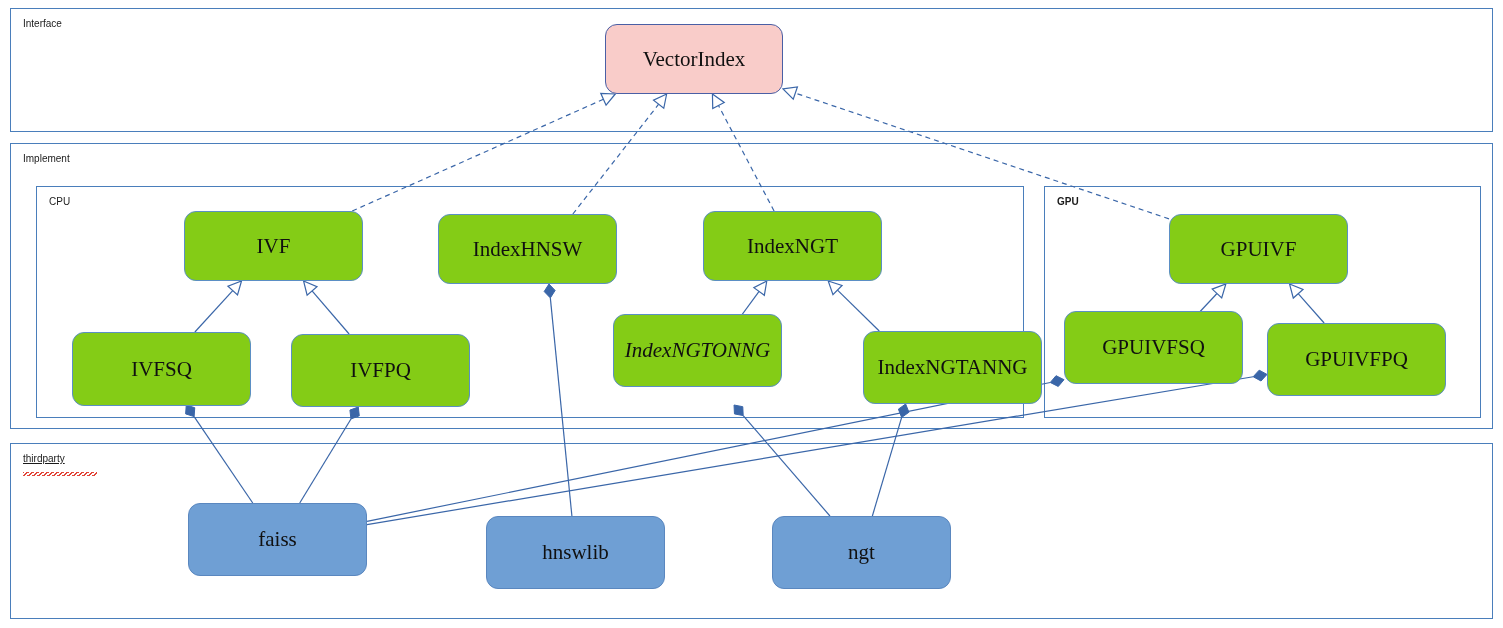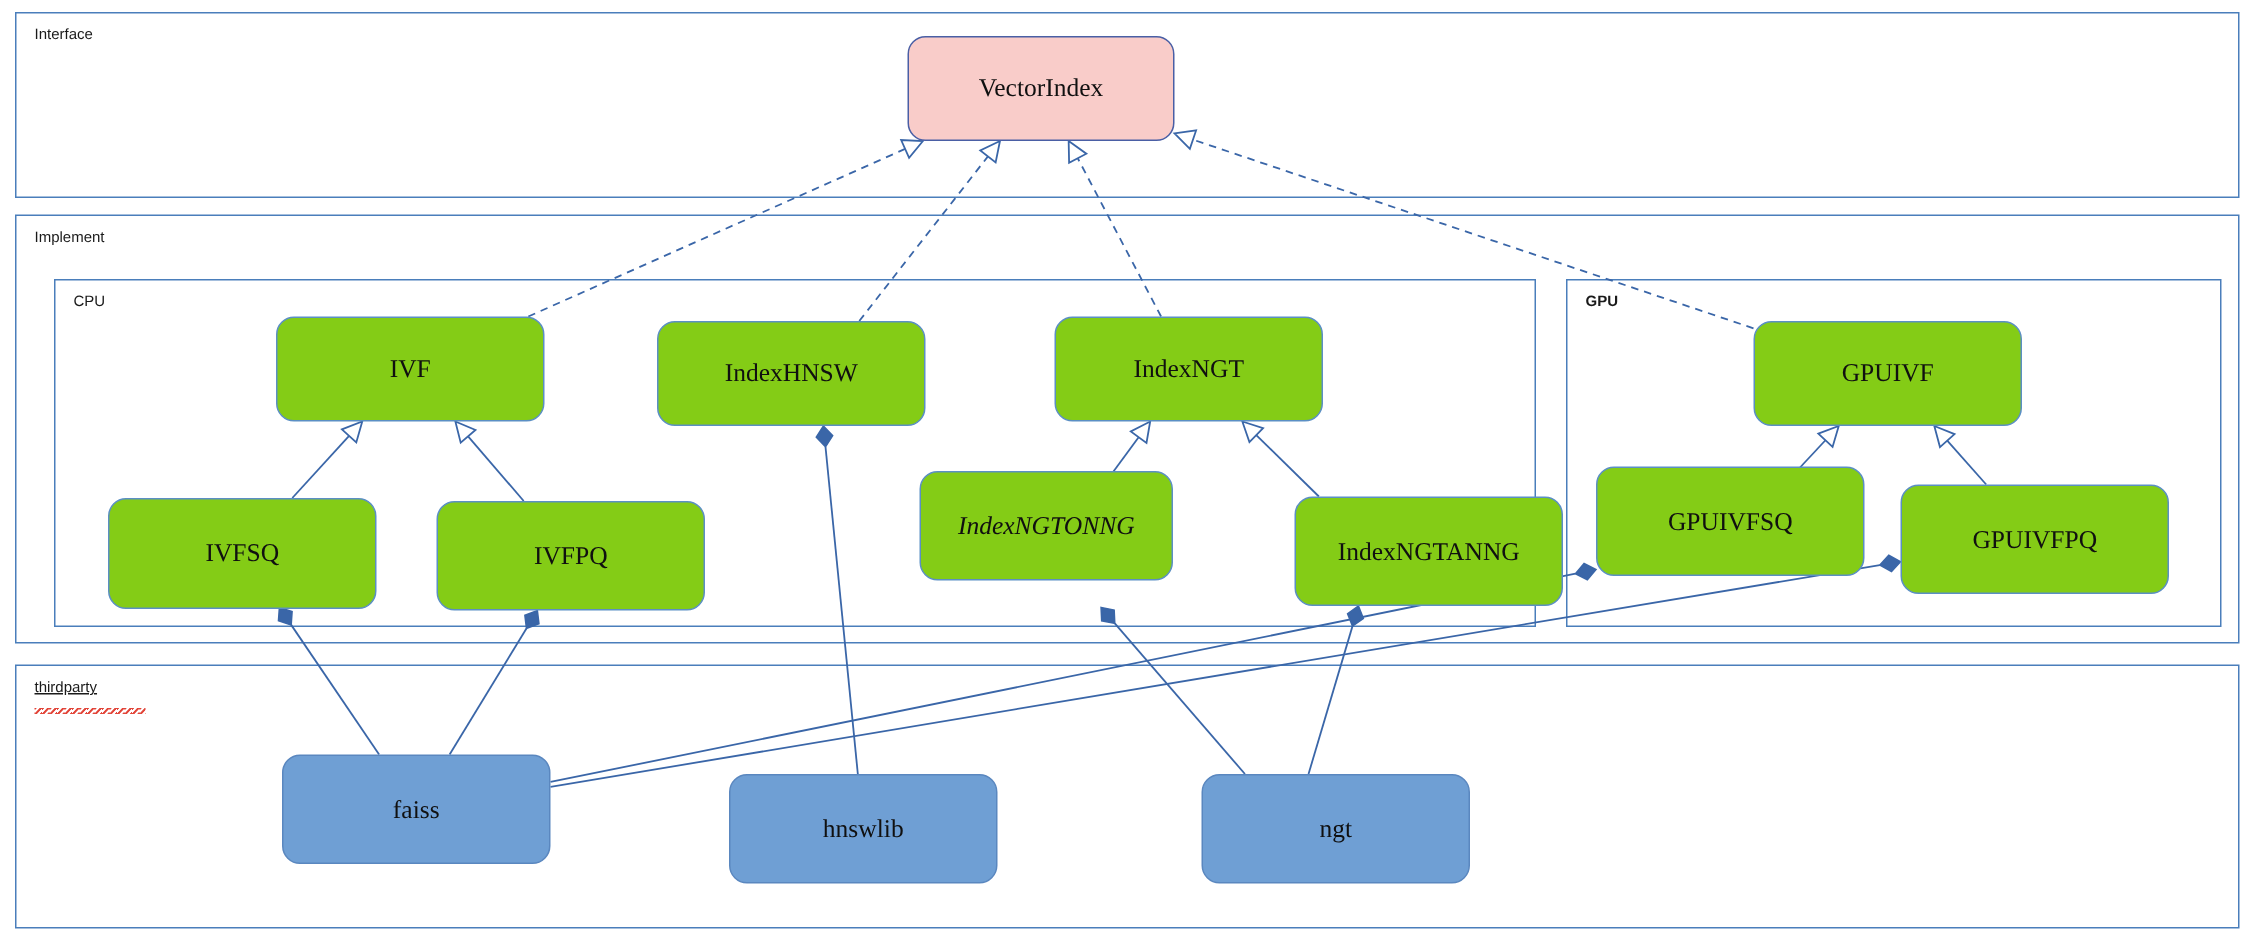--- a/index.html
+++ b/index.html
@@ -56,21 +56,21 @@
   }
   .node {
     position: absolute;
     box-sizing: border-box;
     border-radius: 12px;
     border: 1.3px solid #5a87bf;
     display: flex;
     align-items: center;
     justify-content: center;
     font-family: "Liberation Serif", serif;
-    font-size: 17px;
+    font-size: 21px;
     color: #101010;
     text-align: center;
     user-select: none;
   }
   .node.iface {
     background: #f9ccc9;
     border-color: #4a5fa5;
   }
   .node.impl {
     background: #84cc16;
@@ -170,18 +170,18 @@
       </div>
       <div class="node impl" style="left: 1267px; top: 323px; width: 179px; height: 73px;">
         <span>GPUIVFPQ</span>
       </div>
       <div class="node third" style="left: 188px; top: 503px; width: 179px; height: 73px;">
         <span>faiss</span>
       </div>
       <div class="node third" style="left: 486px; top: 516px; width: 179px; height: 73px;">
         <span>hnswlib</span>
       </div>
-      <div class="node third" style="left: 772px; top: 516px; width: 179px; height: 73px; margin-left: 29px;">
+      <div class="node third" style="left: 772px; top: 516px; width: 179px; height: 73px;">
         <span>ngt</span>
       </div>
     </div>
 
 </div>
 
 </body></html>

